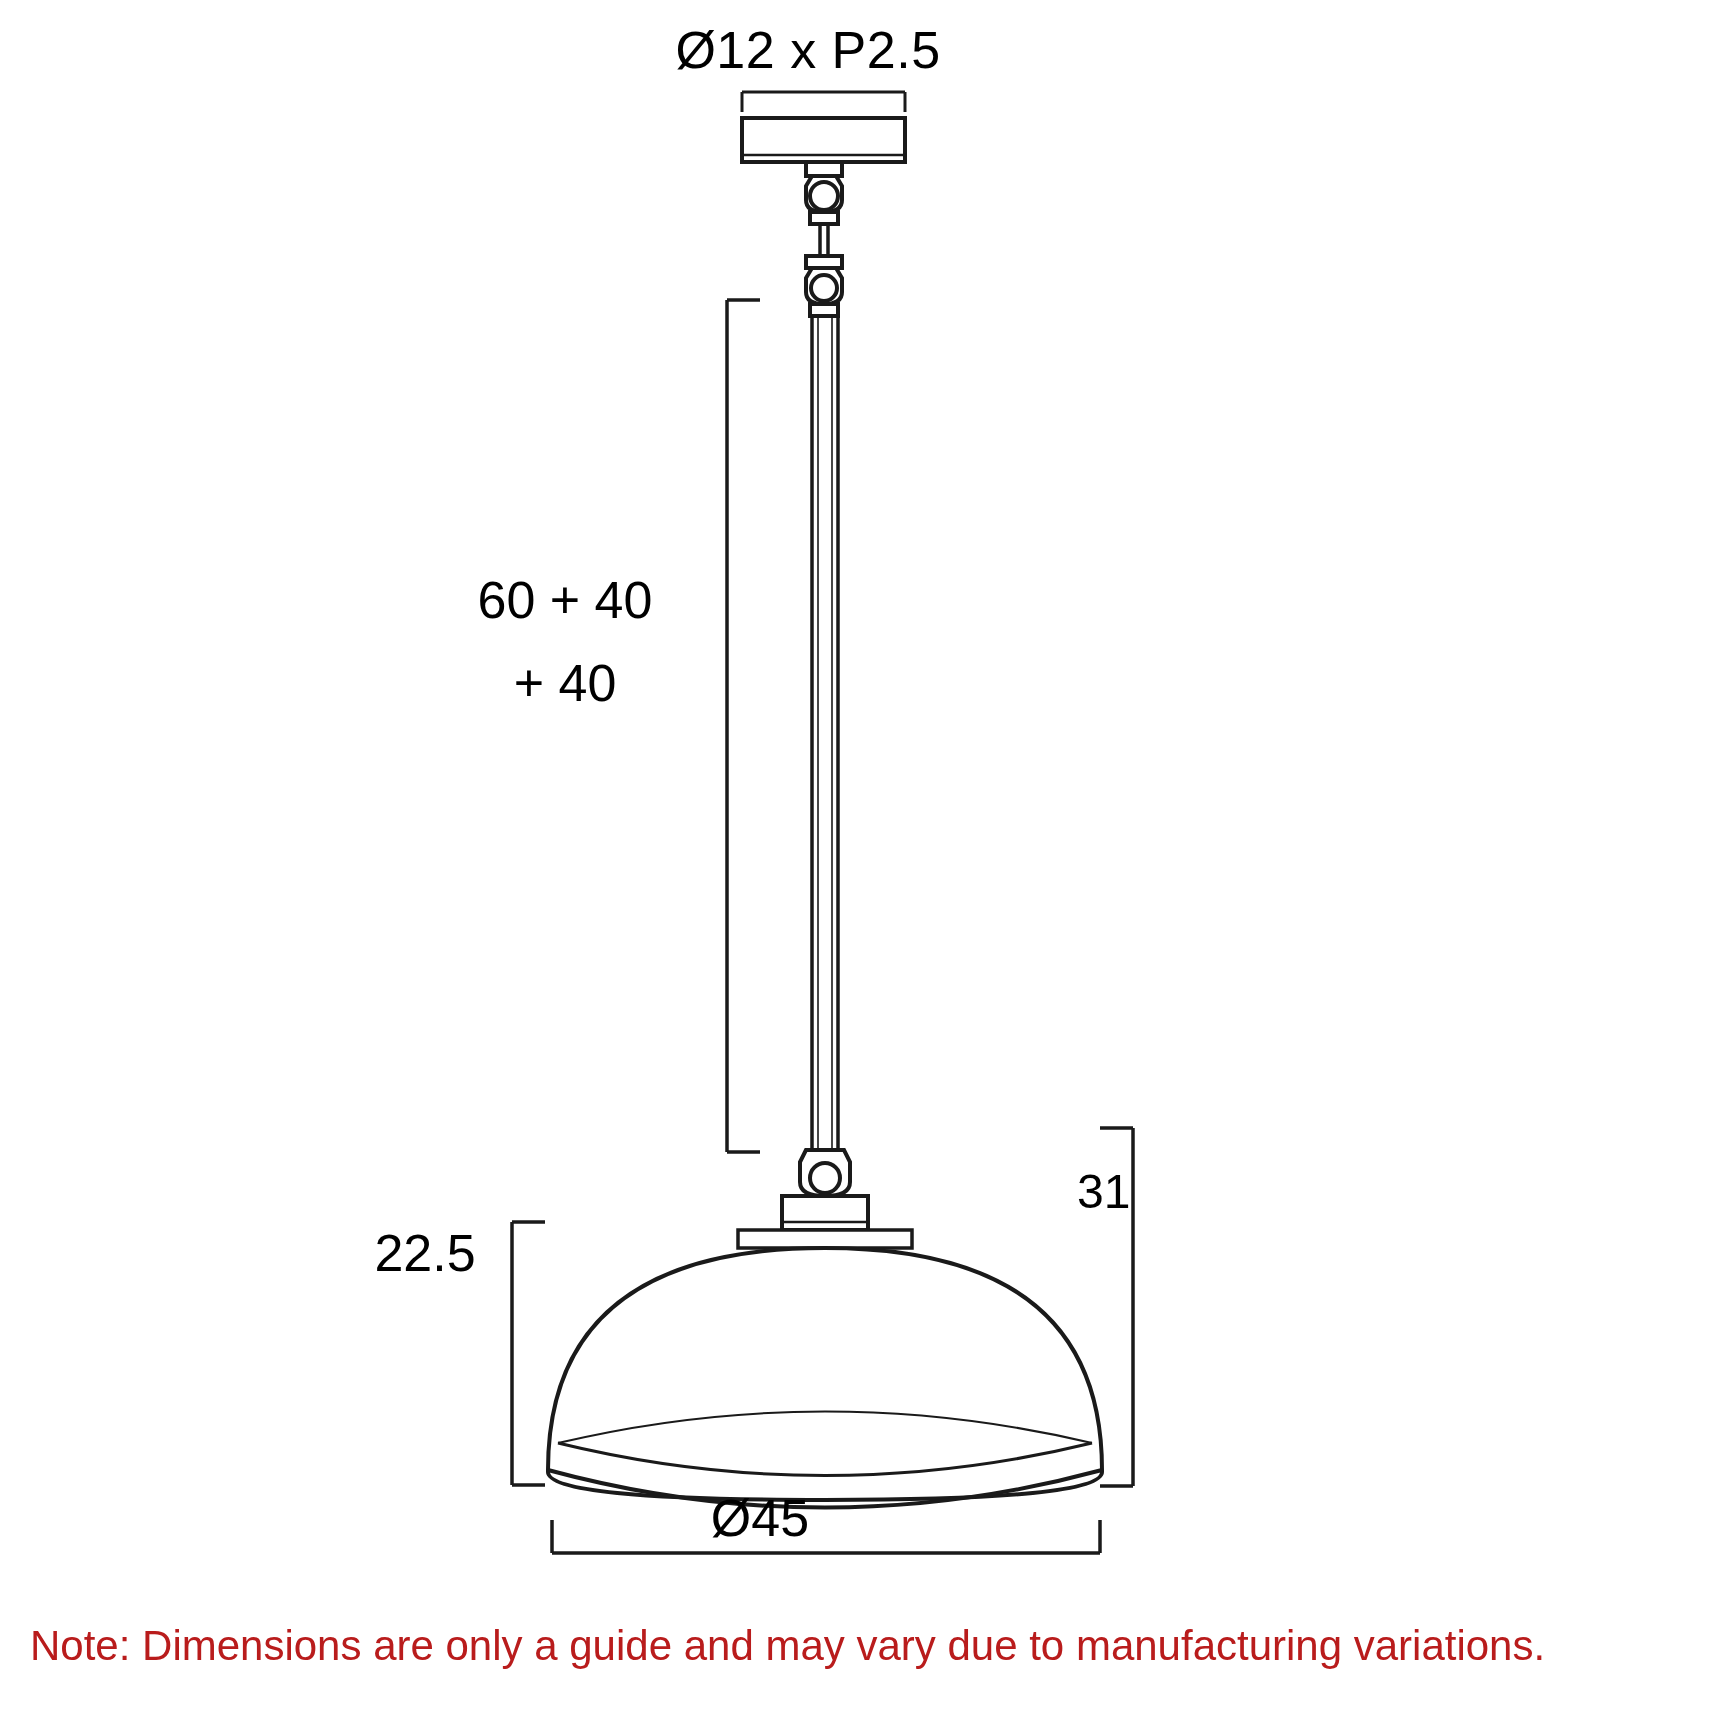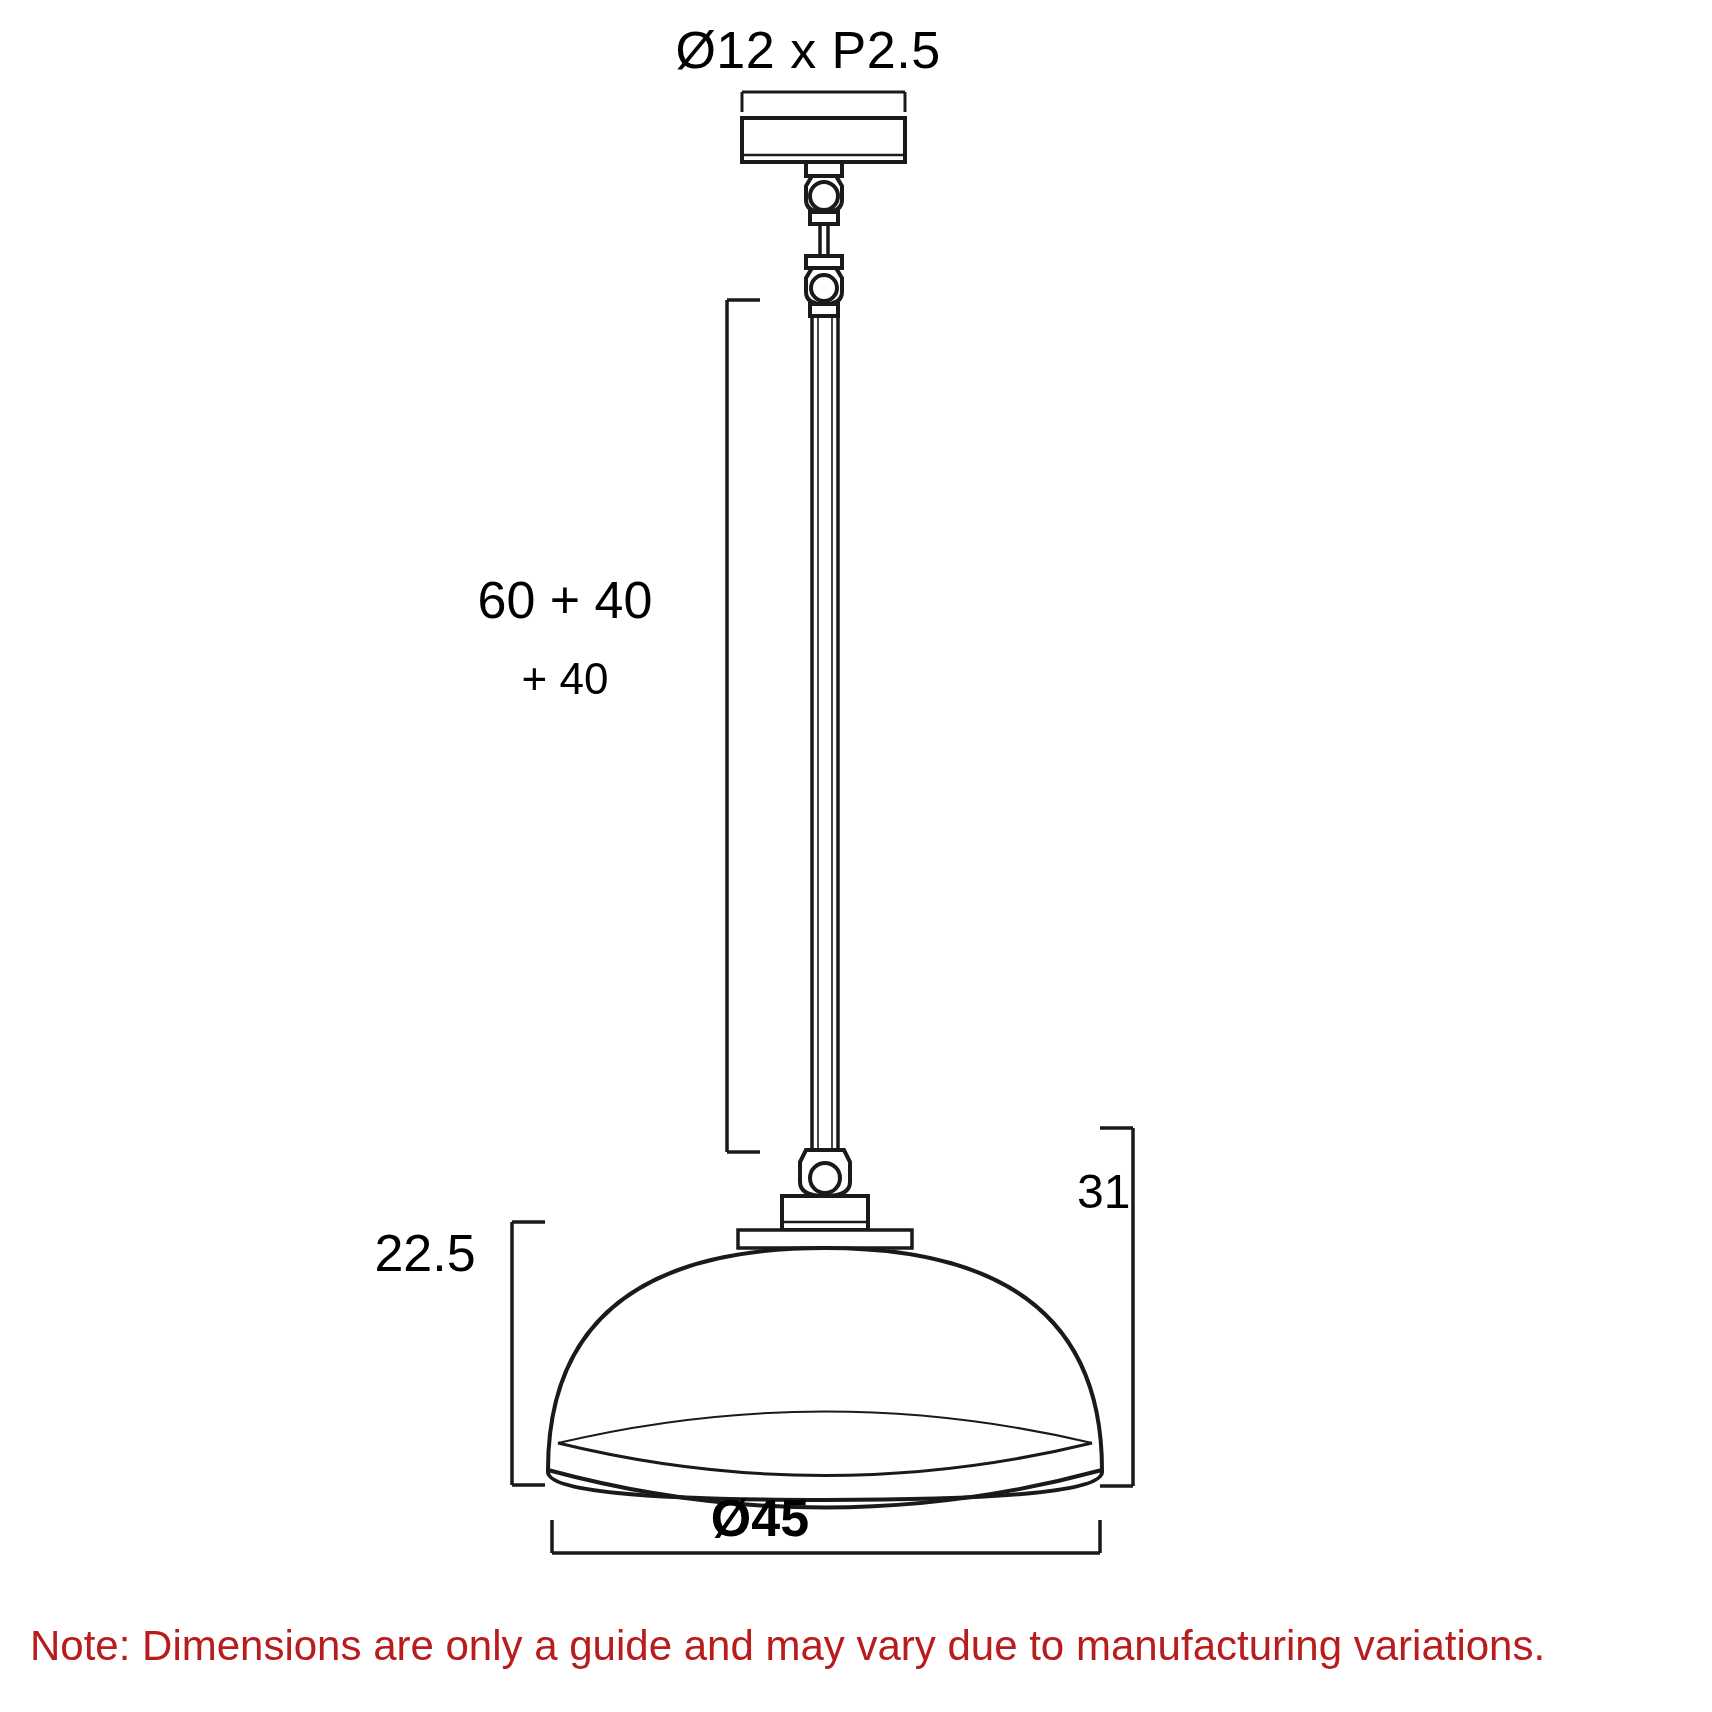--- a/index.html
+++ b/index.html
@@ -44,21 +44,21 @@
   #label-drop-1 {
     left: 455px;
     top: 572px;
     font-size: 52px;
     width: 220px;
     text-align: center;
   }
   #label-drop-2 {
     left: 455px;
     top: 655px;
-    font-size: 44px;
+    font-size: 52px;
     width: 220px;
     text-align: center;
   }
   #label-shade-height {
     left: 360px;
     top: 1225px;
     font-size: 52px;
     width: 130px;
     text-align: center;
   }
@@ -67,21 +67,20 @@
     top: 1166px;
     font-size: 48px;
     margin-left: 12px;
   }
   #label-diameter {
     left: 620px;
     top: 1490px;
     font-size: 52px;
     width: 280px;
     text-align: center;
-    font-weight: bold;
   }
   #note {
     position: absolute;
     left: 30px;
     top: 1622px;
     font-size: 42px;
     font-family: "Liberation Sans", sans-serif;
     color: #b91c1c;
     white-space: nowrap;
   }

